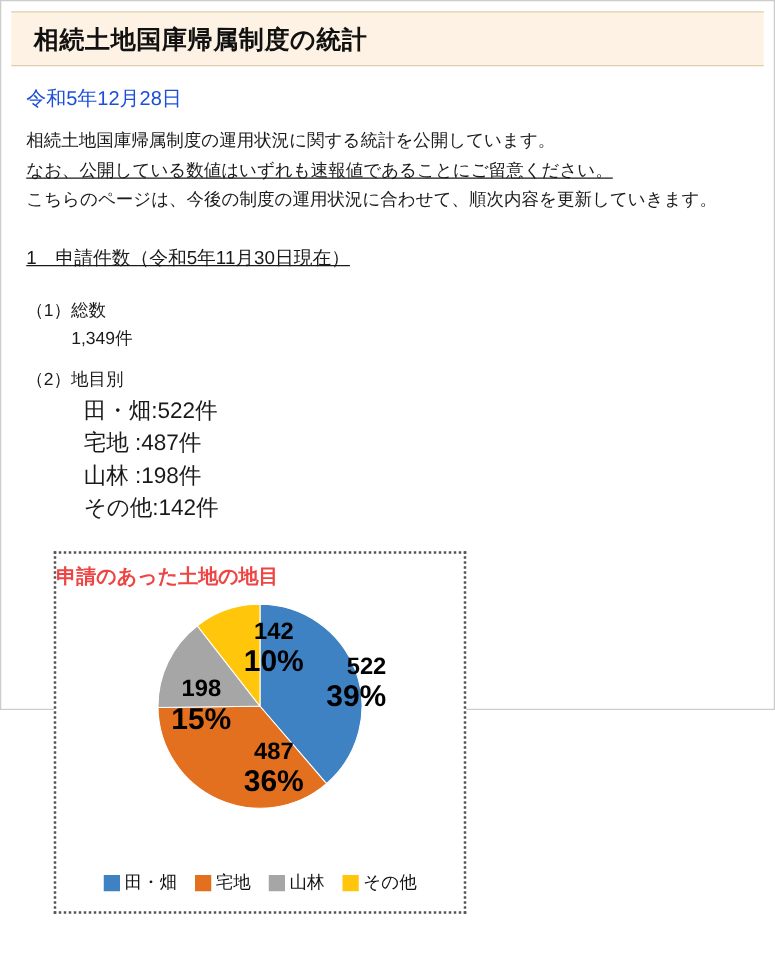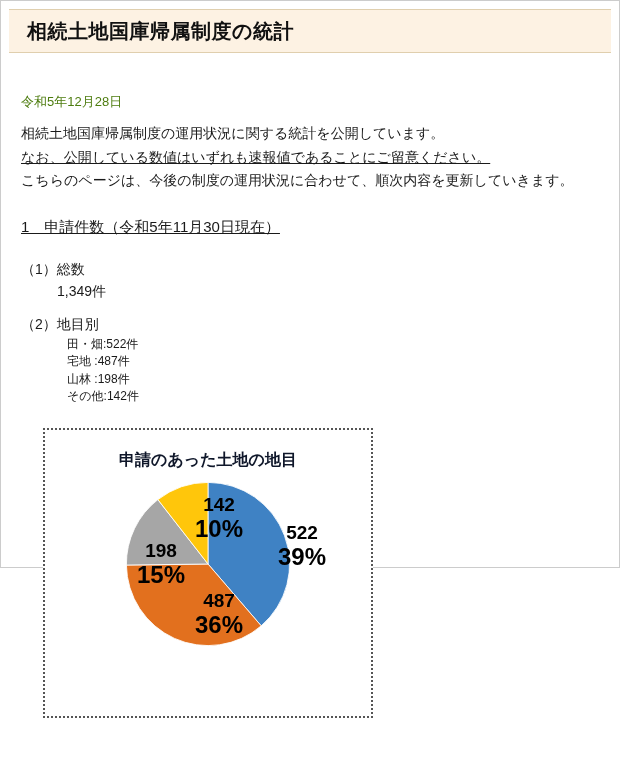--- a/index.html
+++ b/index.html
@@ -36,24 +36,23 @@
   .title-bar .title-text {
     font-size: 20px;
     font-weight: bold;
     letter-spacing: 0.5px;
     color: #111111;
   }
   .body-area {
     padding: 16px 20px 0 20px;
   }
   .date-line {
-    font-size: 13px;
-    color: #4d7c0f;
+    font-size: 16px;
+    color: #1d4ed8;
     margin-bottom: 12px;
-    margin-top: 24px;
   }
   .para {
     font-size: 14px;
     line-height: 1.55;
     color: #1a1a1a;
     margin: 0 0 2px 0;
   }
   .para.underline {
     text-decoration: underline;
   }
@@ -71,38 +70,38 @@
     margin-top: 14px;
     margin-bottom: 2px;
   }
   .indent-1 {
     padding-left: 36px;
     font-size: 14px;
     line-height: 1.5;
   }
   .indent-2 {
     padding-left: 46px;
-    font-size: 12px;
+    font-size: 18px;
     line-height: 1.45;
   }
   .chart-box {
     margin: 22px 0 0 22px;
     width: 330px;
     height: 290px;
     border: 2px dotted #555555;
     box-sizing: border-box;
     position: relative;
     background: #ffffff;
   }
   .chart-title {
-    text-align: center;
+    text-align: left;
     font-size: 16px;
     font-weight: bold;
-    margin-top: 20px;
-    color: #0f172a;
+    margin-top: 8px;
+    color: #ef4444;
   }
   .pie-wrap {
     position: relative;
     width: 100%;
     height: 196px;
   }
   .pie {
     position: absolute;
     left: 78px;
     top: 8px;
@@ -114,21 +113,21 @@
     font-weight: bold;
     color: #000000;
     text-align: center;
     line-height: 1.1;
     font-size: 19px;
   }
   .slice-label .pct {
     display: block;
     font-size: 24px;
   }
-  .lab-ta   { left: 233px; top: 52px; }
+  .lab-ta   { left: 216px; top: 52px; text-align: right; }
   .lab-taku { left: 150px; top: 120px; }
   .lab-san  { left: 92px;  top: 70px; }
   .lab-sono { left: 150px; top: 24px; }
   .legend {
     position: absolute;
     left: 0;
     right: 0;
     bottom: 14px;
     display: flex;
     justify-content: center;
@@ -200,16 +199,34 @@
         <div class="slice-label lab-san">
           <span>198</span>
           <span class="pct">15%</span>
         </div>
         <div class="slice-label lab-sono">
           <span>142</span>
           <span class="pct">10%</span>
         </div>
       </div>
 
+      <div class="legend">
+        <div class="legend-item">
+          <span class="swatch" style="background:#3f82c4"></span>
+          <span>田・畑</span>
+        </div>
+        <div class="legend-item">
+          <span class="swatch" style="background:#e2701e"></span>
+          <span>宅地</span>
+        </div>
+        <div class="legend-item">
+          <span class="swatch" style="background:#a6a6a6"></span>
+          <span>山林</span>
+        </div>
+        <div class="legend-item">
+          <span class="swatch" style="background:#ffc60b"></span>
+          <span>その他</span>
+        </div>
+      </div>
     </div>
 
   </div>
 </div>
 
 </body></html>

